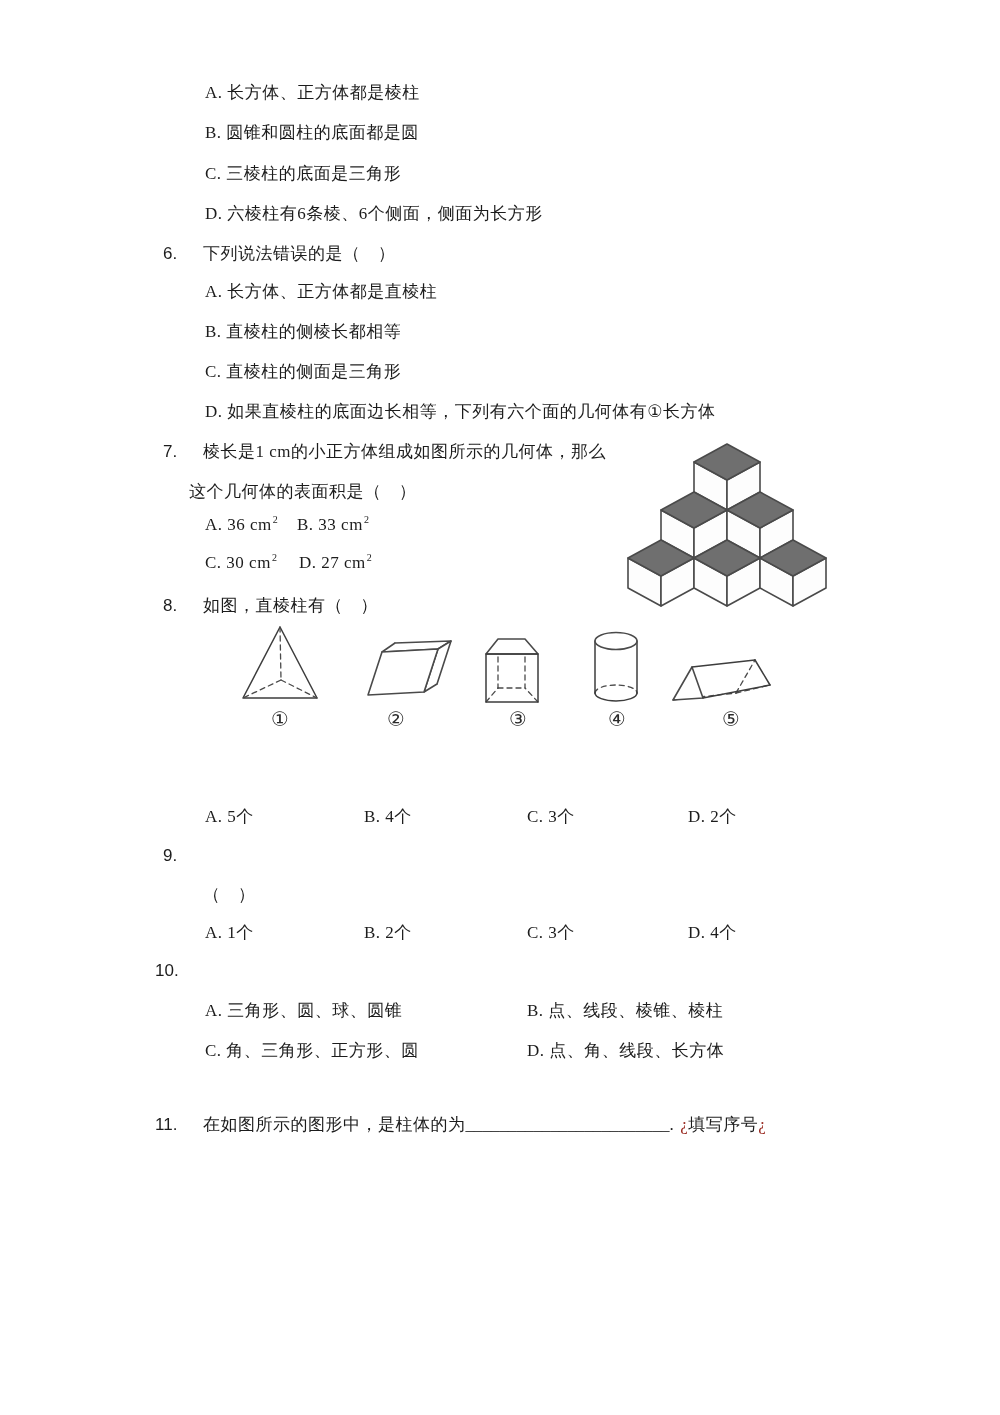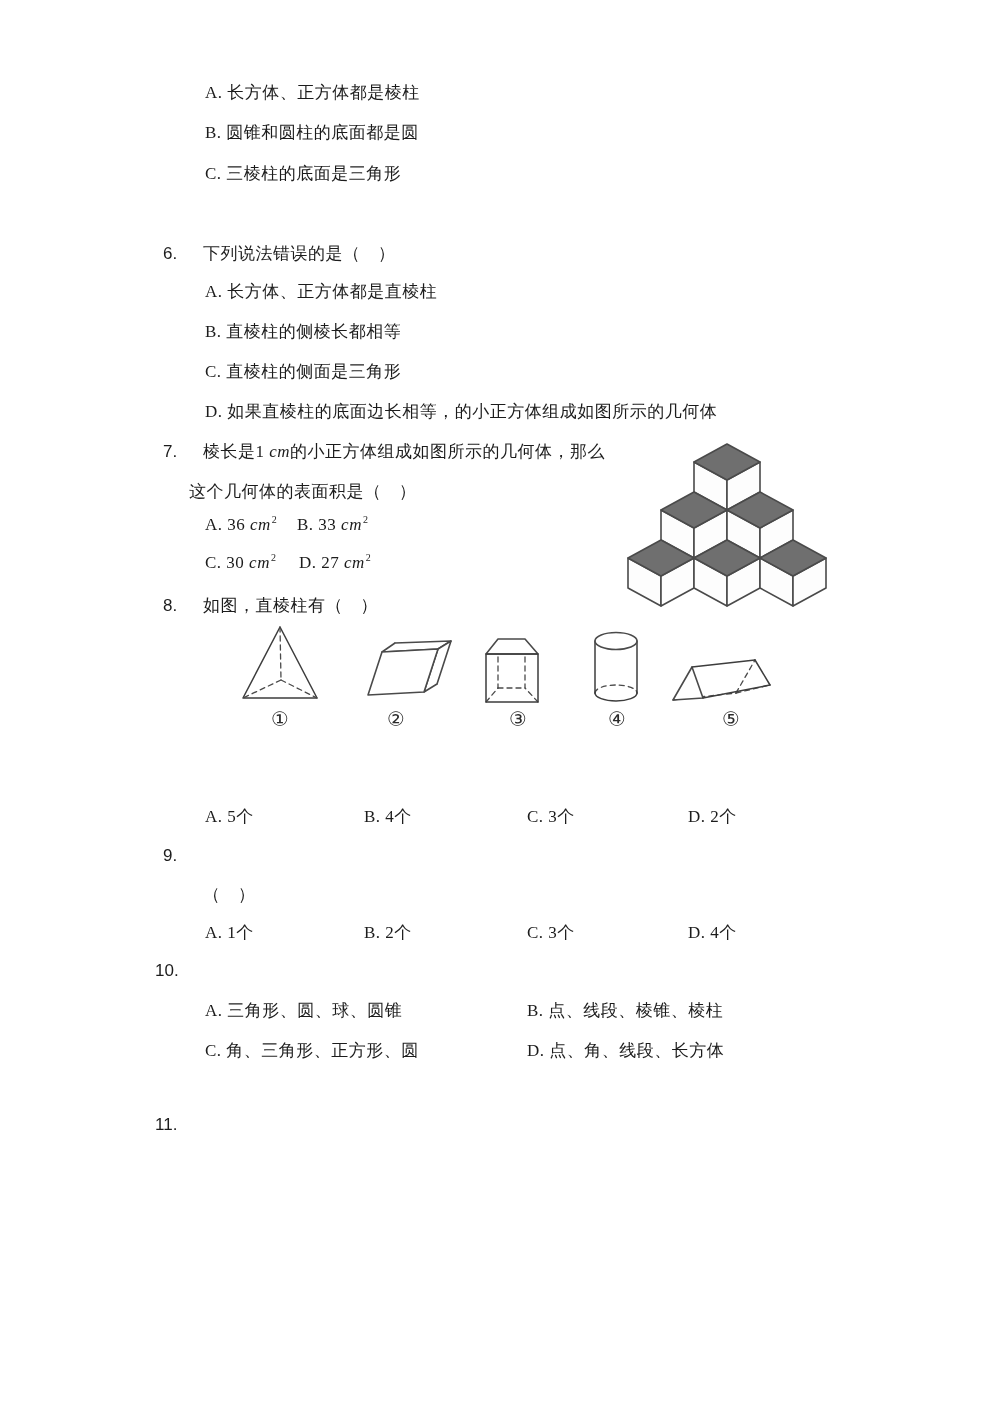--- a/index.html
+++ b/index.html
@@ -6,21 +6,21 @@
   #page{
     position:relative;
     width:1000px;height:1415px;
     background:#ffffff;
     font-family:"Liberation Serif","DejaVu Serif","DejaVu Sans",serif;
     color:#1c1c1c;
     overflow:hidden;
   }
   .row{position:absolute;white-space:nowrap;font-size:17px;line-height:22px;letter-spacing:0.5px;}
   .qnum{font-family:"Liberation Sans","DejaVu Sans",sans-serif;letter-spacing:0;}
-  .unit{font-style:italic;}
+  .unit{}
   .sup{font-size:10px;position:relative;top:-7px;margin-left:1px;}
   .sect{font-weight:bold;font-size:17.5px;letter-spacing:1px;}
   .blank{letter-spacing:0;}
   .red{color:#9a2b22;}
   .dot{margin-right:6px;}
   .figlabel{
     position:absolute;width:26px;height:26px;text-align:center;
     font-size:20px;line-height:26px;letter-spacing:0;
     font-family:"DejaVu Sans",sans-serif;color:#2b2b2b;
   }
@@ -31,27 +31,28 @@
   .facet{fill:#6f6f6f;stroke:#4a4a4a;stroke-width:1.6;stroke-linejoin:round;}
 </style>
 </head>
 <body>
 
 <div id="page">
 
   <div class="row" style="left:205px;top:82px">A. 长方体、正方体都是棱柱</div>
   <div class="row" style="left:205px;top:122px">B. 圆锥和圆柱的底面都是圆</div>
   <div class="row" style="left:205px;top:163px">C. 三棱柱的底面是三角形</div>
+  <div class="row" style="left:205px;top:203px">D. 六棱柱有6条棱、6个侧面，侧面为长方形</div>
 
   <div class="row qnum" style="left:163px;top:243px">6.</div>
   <div class="row" style="left:203px;top:243px">下列说法错误的是（　）</div>
   <div class="row" style="left:205px;top:281px">A. 长方体、正方体都是直棱柱</div>
   <div class="row" style="left:205px;top:321px">B. 直棱柱的侧棱长都相等</div>
   <div class="row" style="left:205px;top:361px">C. 直棱柱的侧面是三角形</div>
-  <div class="row" style="left:205px;top:401px">D. 如果直棱柱的底面边长相等，的小正方体组成如图所示的几何体</div>
+  <div class="row" style="left:205px;top:401px">D. 如果直棱柱的底面边长相等，下列有六个面的几何体有①长方体</div>
 
   <div class="row qnum" style="left:163px;top:441px">7.</div>
   <div class="row" style="left:203px;top:441px"><span>棱长是1 </span><span class="unit">cm</span><span>的小正方体组成如图所示的几何体，那么</span></div>
   <div class="row" style="left:189px;top:481px">这个几何体的表面积是（　）</div>
 
   <div class="row" style="left:205px;top:514px"><span>A.</span><span> 36 </span><span class="unit">cm</span><span class="sup">2</span></div>
   <div class="row" style="left:297px;top:514px"><span>B.</span><span> 33 </span><span class="unit">cm</span><span class="sup">2</span></div>
   <div class="row" style="left:205px;top:552px"><span>C.</span><span> 30 </span><span class="unit">cm</span><span class="sup">2</span></div>
   <div class="row" style="left:299px;top:552px"><span>D.</span><span> 27 </span><span class="unit">cm</span><span class="sup">2</span></div>
 
@@ -147,14 +148,15 @@
   <div class="row" style="left:688px;top:922px">D. 4个</div>
 
   <div class="row qnum" style="left:155px;top:960px">10.</div>
   <div class="row" style="left:205px;top:1000px">A. 三角形、圆、球、圆锥</div>
   <div class="row" style="left:527px;top:1000px">B. 点、线段、棱锥、棱柱</div>
   <div class="row" style="left:205px;top:1040px">C. 角、三角形、正方形、圆</div>
   <div class="row" style="left:527px;top:1040px">D. 点、角、线段、长方体</div>
 
 
   <div class="row qnum" style="left:155px;top:1114px">11.</div>
+  <div class="row" style="left:203px;top:1114px"><span>在如图所示的图形中，是柱体的为</span><span class="blank">________________________</span><span class="dot">.</span><span class="red">¿</span><span>填写序号</span><span class="red">¿</span></div>
 
 </div>
 
 </body></html>

